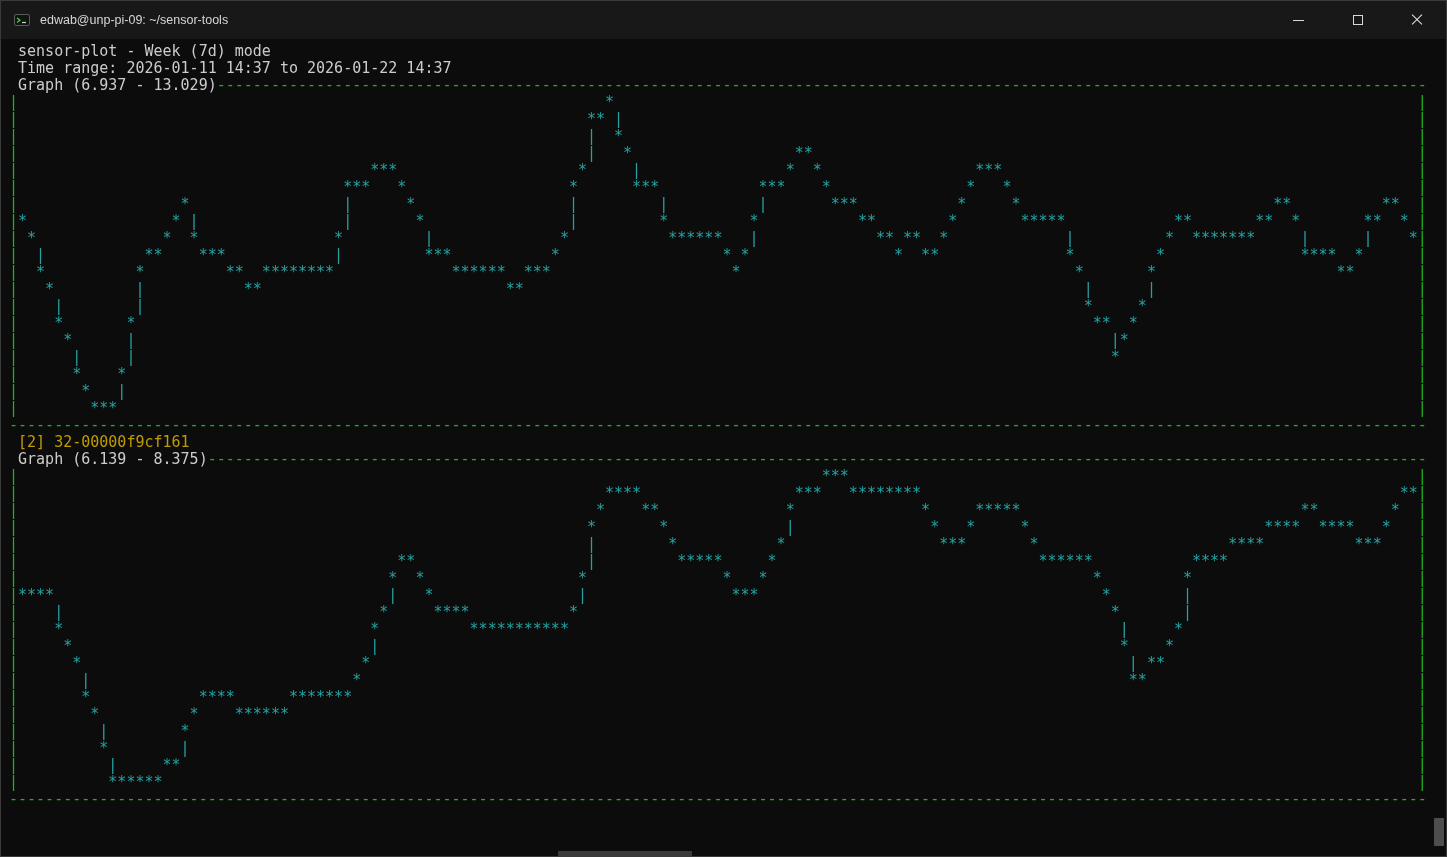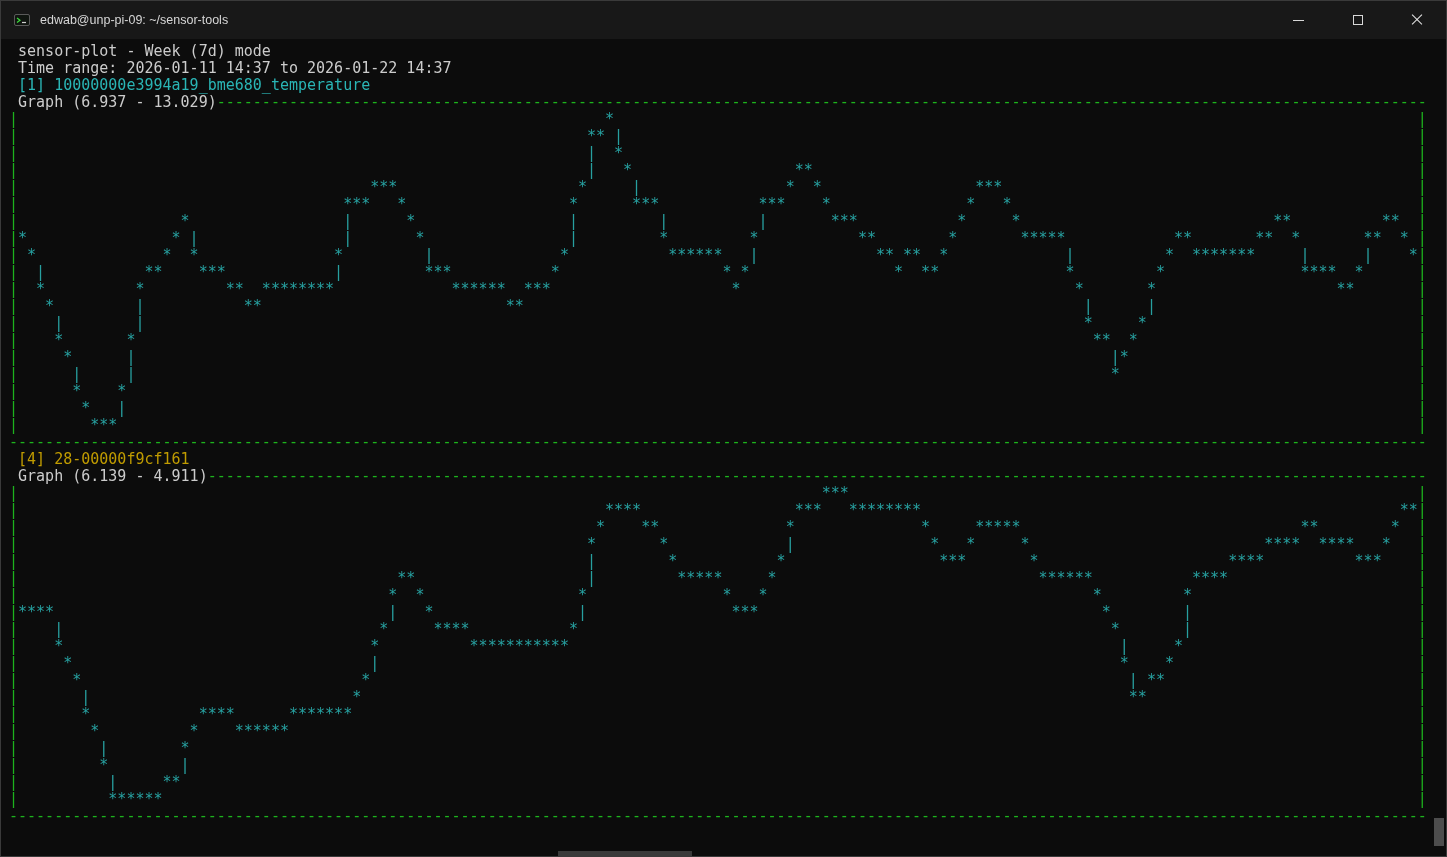--- a/index.html
+++ b/index.html
@@ -86,21 +86,20 @@
       <div class="ctrl">
           <span class="glyph-close"></span>
         </div>
     </div>
   </div>
 
   <div class="terminal">
     <div class="line txt"> sensor-plot - Week (7d) mode</div>
     <div class="line txt"> Time range: 2026-01-11 14:37 to 2026-01-22 14:37</div>
 
-    <div class="line s1"> [1] 10000000e3994a19_bme680_temperature</div>
     <div>
         <div class="line"><span class="txt"> Graph (6.937 - 13.029)</span><span class="frame">--------------------------------------------------------------------------------------------------------------------------------------</span></div>
         <div class="line"><span class="frame">|</span><span class="plot">                                                                 *                                                                                         </span><span class="frame">|</span></div>
         <div class="line"><span class="frame">|</span><span class="plot">                                                               ** |                                                                                        </span><span class="frame">|</span></div>
         <div class="line"><span class="frame">|</span><span class="plot">                                                               |  *                                                                                        </span><span class="frame">|</span></div>
         <div class="line"><span class="frame">|</span><span class="plot">                                                               |   *                  **                                                                   </span><span class="frame">|</span></div>
         <div class="line"><span class="frame">|</span><span class="plot">                                       ***                    *     |                *  *                 ***                                              </span><span class="frame">|</span></div>
         <div class="line"><span class="frame">|</span><span class="plot">                                    ***   *                  *      ***           ***    *               *   *                                             </span><span class="frame">|</span></div>
         <div class="line"><span class="frame">|</span><span class="plot">                  *                 |      *                 |         |          |       ***           *     *                            **          **  </span><span class="frame">|</span></div>
         <div class="line"><span class="frame">|</span><span class="plot">*                * |                |       *                |         *         *           **        *       *****            **       **  *       **  * </span><span class="frame">|</span></div>
@@ -111,23 +110,23 @@
         <div class="line"><span class="frame">|</span><span class="plot">    |        |                                                                                                        *     *                              </span><span class="frame">|</span></div>
         <div class="line"><span class="frame">|</span><span class="plot">    *       *                                                                                                          **  *                               </span><span class="frame">|</span></div>
         <div class="line"><span class="frame">|</span><span class="plot">     *      |                                                                                                            |*                                </span><span class="frame">|</span></div>
         <div class="line"><span class="frame">|</span><span class="plot">      |     |                                                                                                            *                                 </span><span class="frame">|</span></div>
         <div class="line"><span class="frame">|</span><span class="plot">      *    *                                                                                                                                               </span><span class="frame">|</span></div>
         <div class="line"><span class="frame">|</span><span class="plot">       *   |                                                                                                                                               </span><span class="frame">|</span></div>
         <div class="line"><span class="frame">|</span><span class="plot">        ***                                                                                                                                                </span><span class="frame">|</span></div>
         <div class="line"><span class="frame">-------------------------------------------------------------------------------------------------------------------------------------------------------------</span></div>
       </div>
 
-    <div class="line s2"> [4] 28-00000f9cf161</div>
+    <div class="line s2"> [2] 32-00000f9cf161</div>
     <div>
-        <div class="line"><span class="txt"> Graph (6.139 - 4.911)</span><span class="frame">---------------------------------------------------------------------------------------------------------------------------------------</span></div>
+        <div class="line"><span class="txt"> Graph (6.139 - 8.375)</span><span class="frame">---------------------------------------------------------------------------------------------------------------------------------------</span></div>
         <div class="line"><span class="frame">|</span><span class="plot">                                                                                         ***                                                               </span><span class="frame">|</span></div>
         <div class="line"><span class="frame">|</span><span class="plot">                                                                 ****                 ***   ********                                                     **</span><span class="frame">|</span></div>
         <div class="line"><span class="frame">|</span><span class="plot">                                                                *    **              *              *     *****                               **        *  </span><span class="frame">|</span></div>
         <div class="line"><span class="frame">|</span><span class="plot">                                                               *       *             |               *   *     *                          ****  ****   *   </span><span class="frame">|</span></div>
         <div class="line"><span class="frame">|</span><span class="plot">                                                               |        *           *                 ***       *                     ****          ***    </span><span class="frame">|</span></div>
         <div class="line"><span class="frame">|</span><span class="plot">                                          **                   |         *****     *                             ******           ****                     </span><span class="frame">|</span></div>
         <div class="line"><span class="frame">|</span><span class="plot">                                         *  *                 *               *   *                                    *         *                         </span><span class="frame">|</span></div>
         <div class="line"><span class="frame">|</span><span class="plot">****                                     |   *                |                ***                                      *        |                         </span><span class="frame">|</span></div>
         <div class="line"><span class="frame">|</span><span class="plot">    |                                   *     ****           *                                                           *       |                         </span><span class="frame">|</span></div>
         <div class="line"><span class="frame">|</span><span class="plot">    *                                  *          ***********                                                             |     *                          </span><span class="frame">|</span></div>

